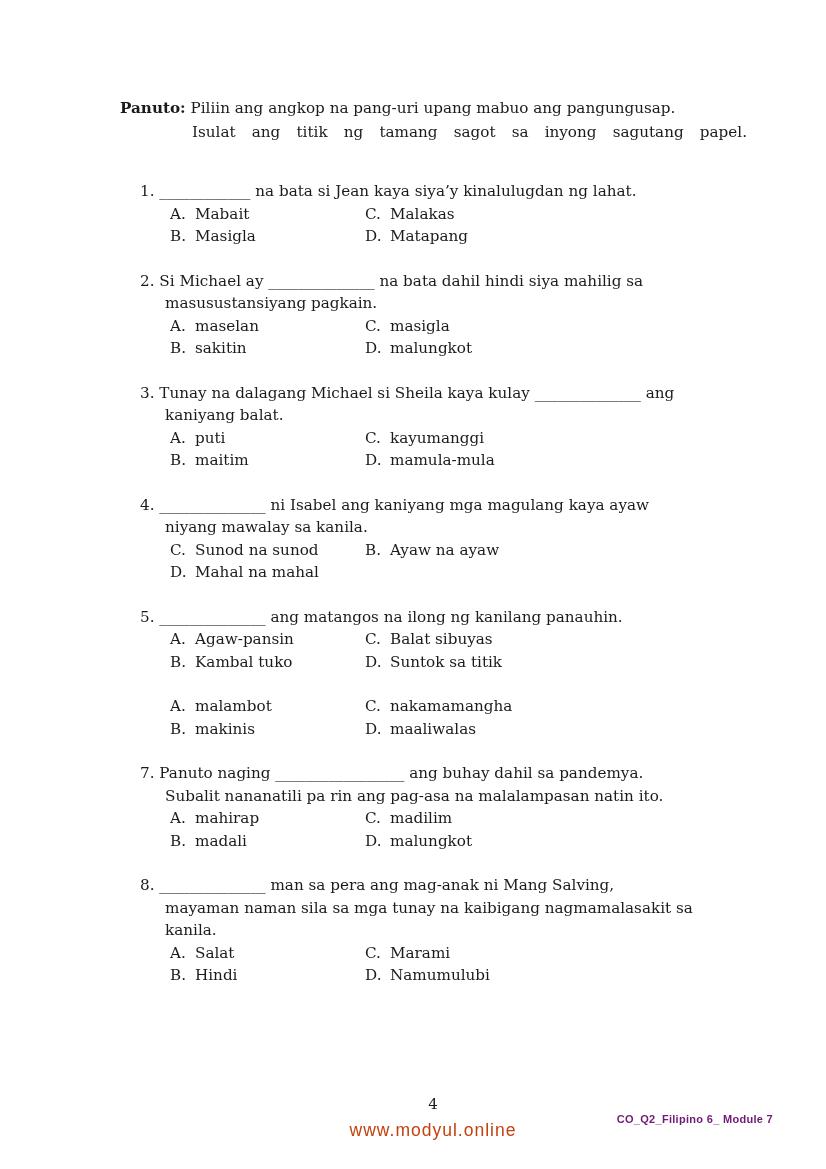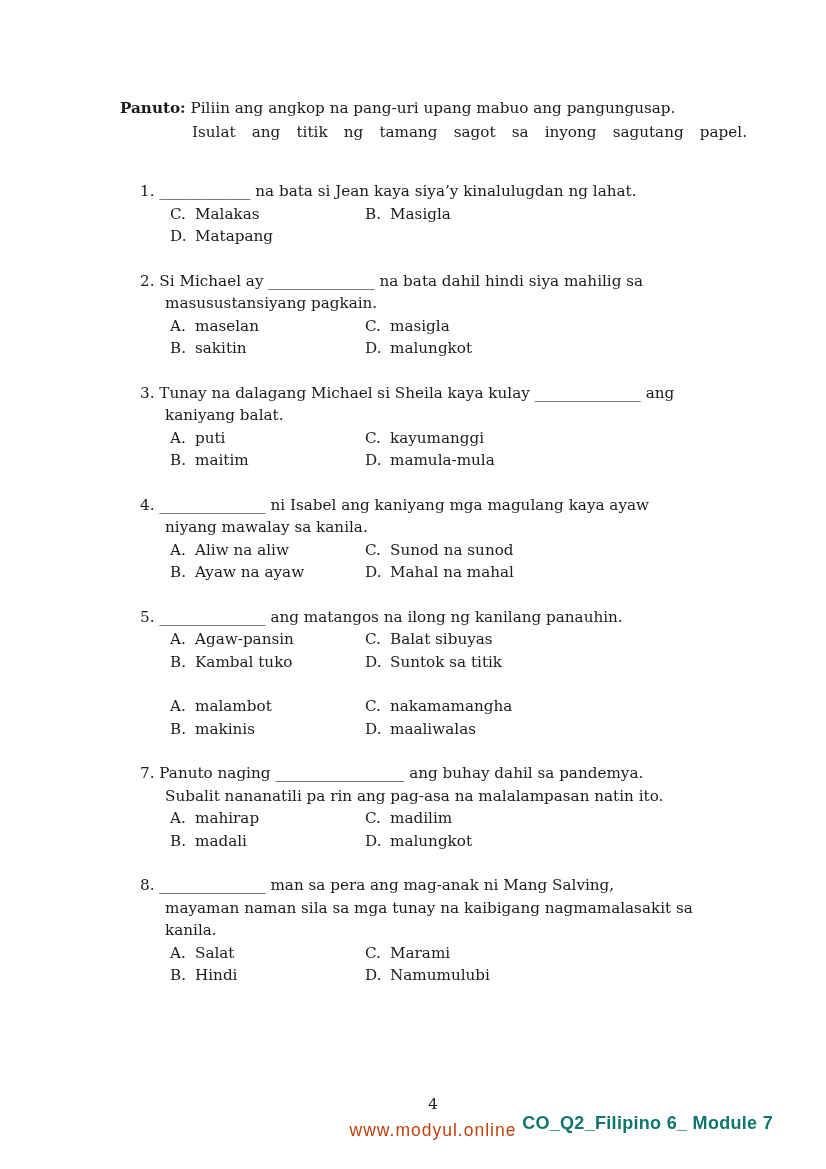--- a/index.html
+++ b/index.html
@@ -70,38 +70,39 @@
     font-size: 17.5px;
     letter-spacing: 1px;
     color: #c2410c;
   }
   .module-code {
     position: absolute;
     top: 1113px;
     right: 33px;
     font-family: "Liberation Sans", sans-serif;
     font-weight: 700;
-    font-size: 18px;
+    font-size: 11px;
     letter-spacing: 0.3px;
-    color: #0f766e;
+    color: #701a75;
   }
 </style>
 </head>
 <body>
 
 <div class="page">
 
   <div class="panuto">
     <p><b class="panuto-label">Panuto:</b> <span>Piliin ang angkop na pang-uri upang mabuo ang pangungusap.</span></p>
     <p class="panuto-line2">Isulat ang titik ng tamang sagot sa inyong sagutang papel.</p>
   </div>
 
   <div class="question">
     <p class="q-text"><span>1.</span> <span class="q-body">____________ na bata si Jean kaya siya’y kinalulugdan ng lahat.</span></p>
     <div class="options">
+      <span class="opt"><span class="opt-letter">A.</span><span>Mabait</span></span>
       <span class="opt"><span class="opt-letter">C.</span><span>Malakas</span></span>
       <span class="opt"><span class="opt-letter">B.</span><span>Masigla</span></span>
       <span class="opt"><span class="opt-letter">D.</span><span>Matapang</span></span>
     </div>
   </div>
 
   <div class="question">
     <p class="q-text"><span>2.</span> <span class="q-body">Si Michael ay ______________ na bata dahil hindi siya mahilig sa
 masusustansiyang pagkain.</span></p>
     <div class="options">
@@ -120,21 +121,20 @@
       <span class="opt"><span class="opt-letter">C.</span><span>kayumanggi</span></span>
       <span class="opt"><span class="opt-letter">B.</span><span>maitim</span></span>
       <span class="opt"><span class="opt-letter">D.</span><span>mamula-mula</span></span>
     </div>
   </div>
 
   <div class="question">
     <p class="q-text"><span>4.</span> <span class="q-body">______________ ni Isabel ang kaniyang mga magulang kaya ayaw
 niyang mawalay sa kanila.</span></p>
     <div class="options">
-      <span class="opt"><span class="opt-letter">A.</span><span>Aliw na aliw</span></span>
       <span class="opt"><span class="opt-letter">C.</span><span>Sunod na sunod</span></span>
       <span class="opt"><span class="opt-letter">B.</span><span>Ayaw na ayaw</span></span>
       <span class="opt"><span class="opt-letter">D.</span><span>Mahal na mahal</span></span>
     </div>
   </div>
 
   <div class="question">
     <p class="q-text"><span>5.</span> <span class="q-body">______________ ang matangos na ilong ng kanilang panauhin.</span></p>
     <div class="options">
       <span class="opt"><span class="opt-letter">A.</span><span>Agaw-pansin</span></span>

